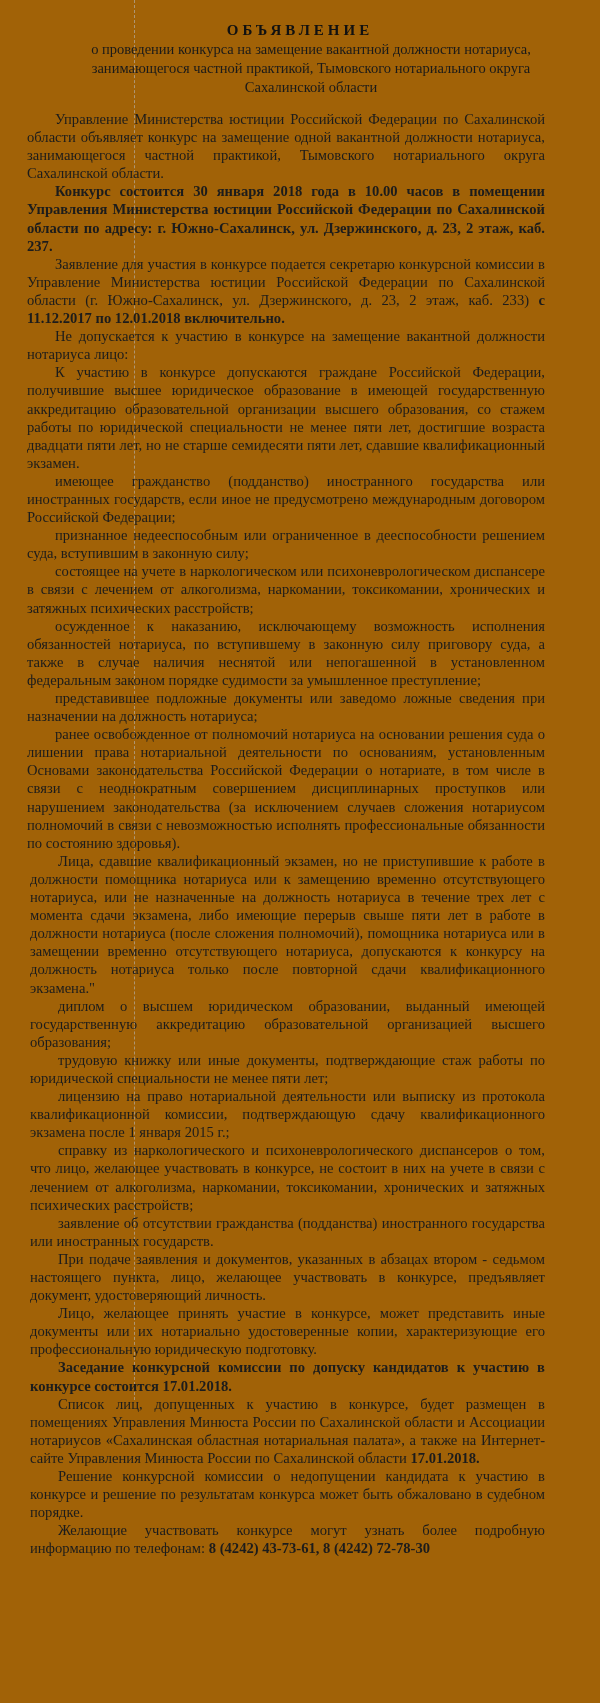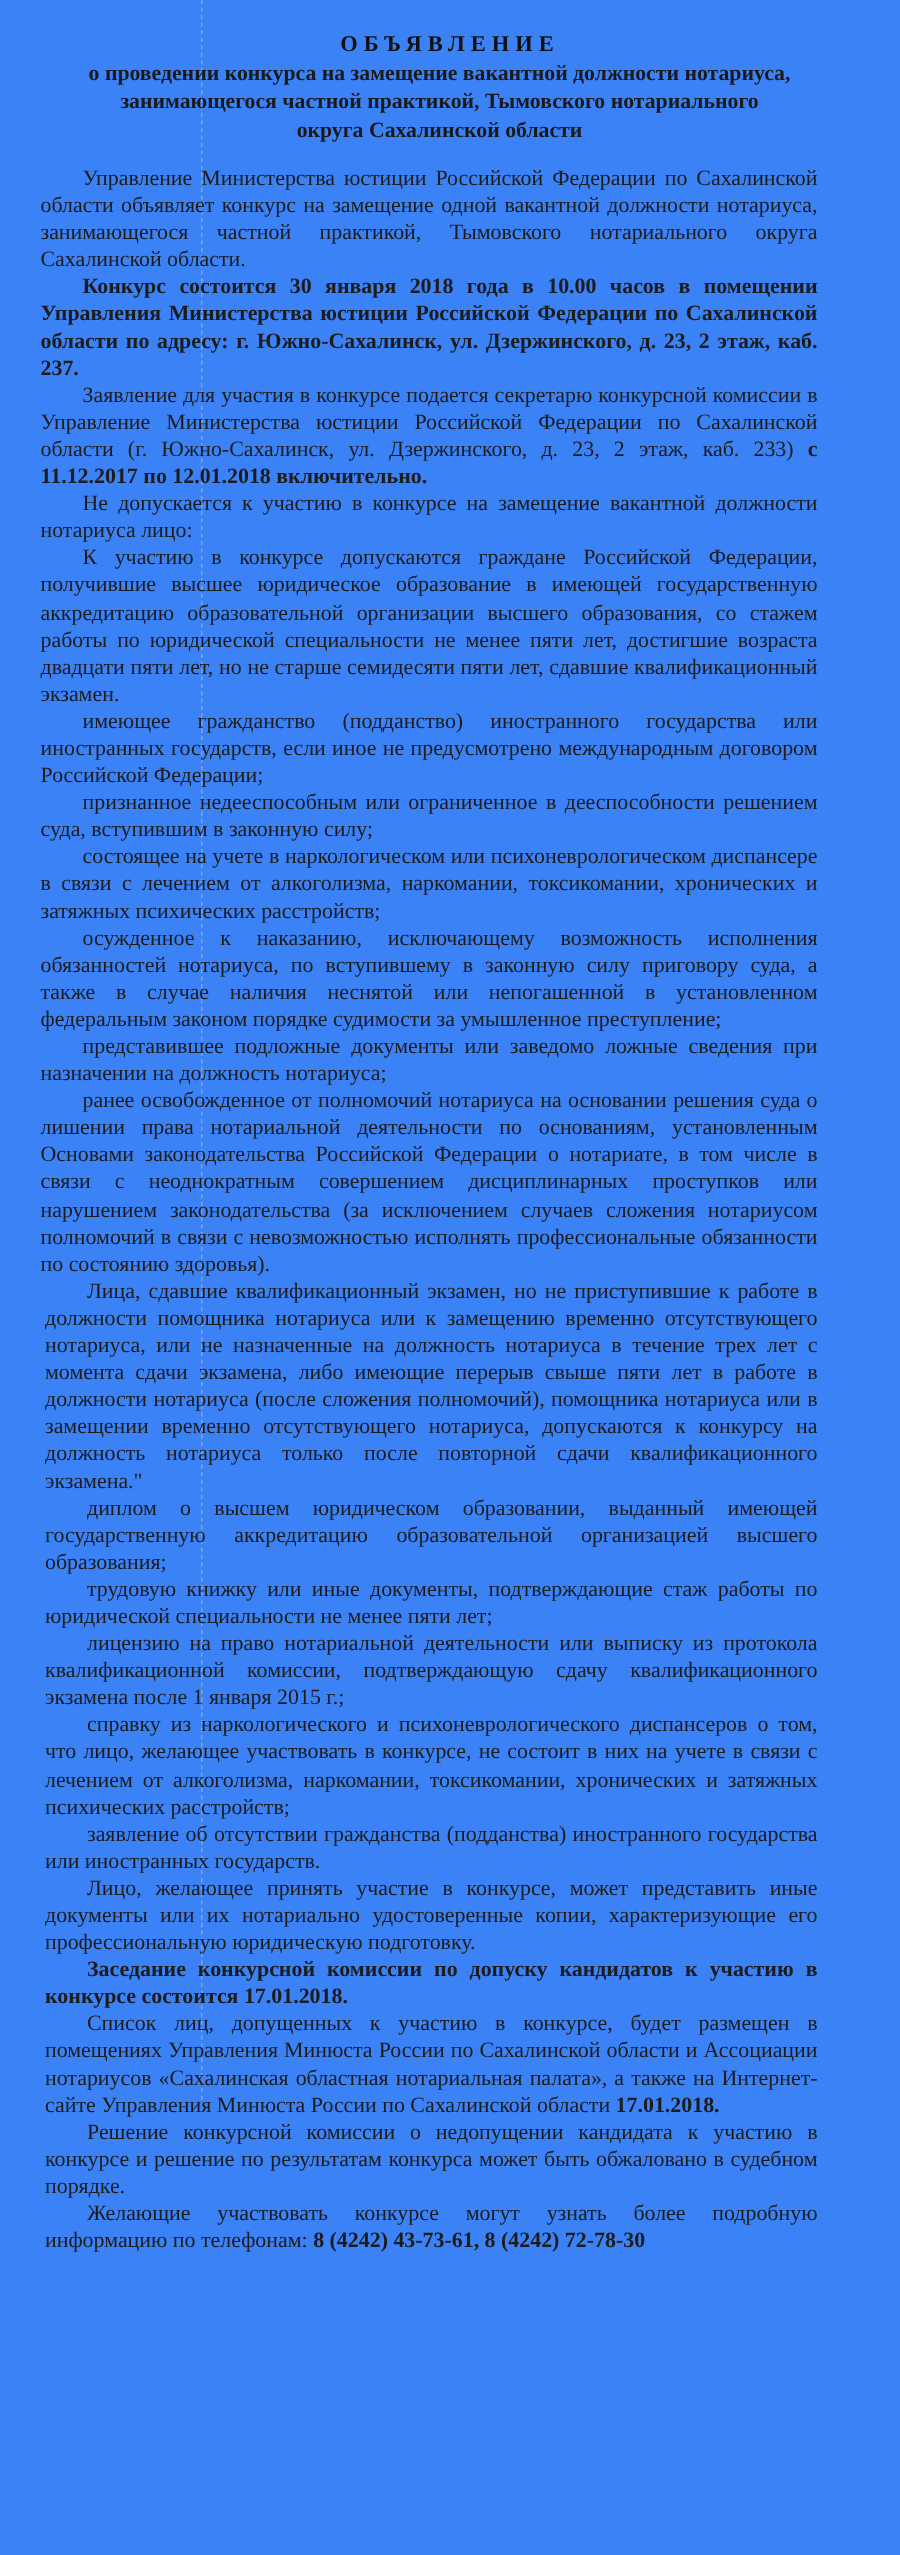--- a/index.html
+++ b/index.html
@@ -1,32 +1,32 @@
 <!DOCTYPE html>
 <html><head>
   <meta charset="utf-8">
   <style>
     html, body { margin: 0; padding: 0; background: #ffffff; }
     body { width: 600px; height: 1703px; position: relative; overflow: hidden; }
     .page {
       position: absolute; left: 0; top: 0; width: 600px; height: 1703px;
-      background: #3b82f6; color: #1a1a1a;
+      background: #a16207; color: #1a1a1a;
       font-family: "Liberation Serif", "DejaVu Serif", serif;
     }
     .fold-line {
       position: absolute; left: 134px; top: 0; width: 0; height: 1400px;
       border-left: 1px dashed #b8b8b8; opacity: 0.6;
     }
     .title {
       position: absolute; left: 0; top: 22px; width: 600px; text-align: center;
       font-weight: bold; font-size: 15px; letter-spacing: 4px; color: #111;
     }
     .subtitle {
-      position: absolute; left: 58px; top: 40px; width: 470px; text-align: center;
-      font-weight: bold; font-size: 14.5px; line-height: 19px; color: #1a1a1a;
+      position: absolute; left: 76px; top: 40px; width: 470px; text-align: center;
+      font-weight: normal; font-size: 14.5px; line-height: 19px; color: #1a1a1a;
     }
     .body {
       position: absolute; left: 27px; top: 110px; width: 518px;
       font-size: 14.6px; line-height: 18.1px; text-align: justify; color: #1c1c1c;
     }
     .body p { margin: 0; text-indent: 28px; }
     .body p.b { font-weight: bold; }
     .body .bold { font-weight: bold; }
     .body p.gap-before { }
     .body p.shift { padding-left: 3px; }
@@ -51,19 +51,20 @@
     <p>состоящее на учете в наркологическом или психоневрологическом диспансере в связи с лечением от алкоголизма, наркомании, токсикомании, хронических и затяжных психических расстройств;</p>
     <p>осужденное к наказанию, исключающему возможность исполнения обязанностей нотариуса, по вступившему в законную силу приговору суда, а также в случае наличия неснятой или непогашенной в установленном федеральным законом порядке судимости за умышленное преступление;</p>
     <p>представившее подложные документы или заведомо ложные сведения при назначении на должность нотариуса;</p>
     <p>ранее освобожденное от полномочий нотариуса на основании решения суда о лишении права нотариальной деятельности по основаниям, установленным Основами законодательства Российской Федерации о нотариате, в том числе в связи с неоднократным совершением дисциплинарных проступков или нарушением законодательства (за исключением случаев сложения нотариусом полномочий в связи с невозможностью исполнять профессиональные обязанности по состоянию здоровья).</p>
     <p class="gap-before shift">Лица, сдавшие квалификационный экзамен, но не приступившие к работе в должности помощника нотариуса или к замещению временно отсутствующего нотариуса, или не назначенные на должность нотариуса в течение трех лет с момента сдачи экзамена, либо имеющие перерыв свыше пяти лет в работе в должности нотариуса (после сложения полномочий), помощника нотариуса или в замещении временно отсутствующего нотариуса, допускаются к конкурсу на должность нотариуса только после повторной сдачи квалификационного экзамена."</p>
     <p class="shift">диплом о высшем юридическом образовании, выданный имеющей государственную аккредитацию образовательной организацией высшего образования;</p>
     <p class="shift">трудовую книжку или иные документы, подтверждающие стаж работы по юридической специальности не менее пяти лет;</p>
     <p class="shift">лицензию на право нотариальной деятельности или выписку из протокола квалификационной комиссии, подтверждающую сдачу квалификационного экзамена после 1 января 2015 г.;</p>
     <p class="shift">справку из наркологического и психоневрологического диспансеров о том, что лицо, желающее участвовать в конкурсе, не состоит в них на учете в связи с лечением от алкоголизма, наркомании, токсикомании, хронических и затяжных психических расстройств;</p>
     <p class="shift">заявление об отсутствии гражданства (подданства) иностранного государства или иностранных государств.</p>
+    <p class="shift">При подаче заявления и документов, указанных в абзацах втором - седьмом настоящего пункта, лицо, желающее участвовать в конкурсе, предъявляет документ, удостоверяющий личность.</p>
     <p class="shift">Лицо, желающее принять участие в конкурсе, может представить иные документы или их нотариально удостоверенные копии, характеризующие его профессиональную юридическую подготовку.</p>
     <p class="b shift">Заседание конкурсной комиссии по допуску кандидатов к участию в конкурсе состоится 17.01.2018.</p>
     <p class="shift"><span>Список лиц, допущенных к участию в конкурсе, будет размещен в помещениях Управления Минюста России по Сахалинской области и Ассоциации нотариусов «Сахалинская областная нотариальная палата», а также на Интернет-сайте Управления Минюста России по Сахалинской области </span><span class="bold">17.01.2018.</span></p>
     <p class="shift">Решение конкурсной комиссии о недопущении кандидата к участию в конкурсе и решение по результатам конкурса может быть обжаловано в судебном порядке.</p>
     <p class="shift"><span>Желающие участвовать конкурсе могут узнать более  подробную информацию по телефонам: </span><span class="bold">8 (4242) 43-73-61, 8 (4242) 72-78-30</span></p>
   </div>
 </div>
 
 </body></html>

